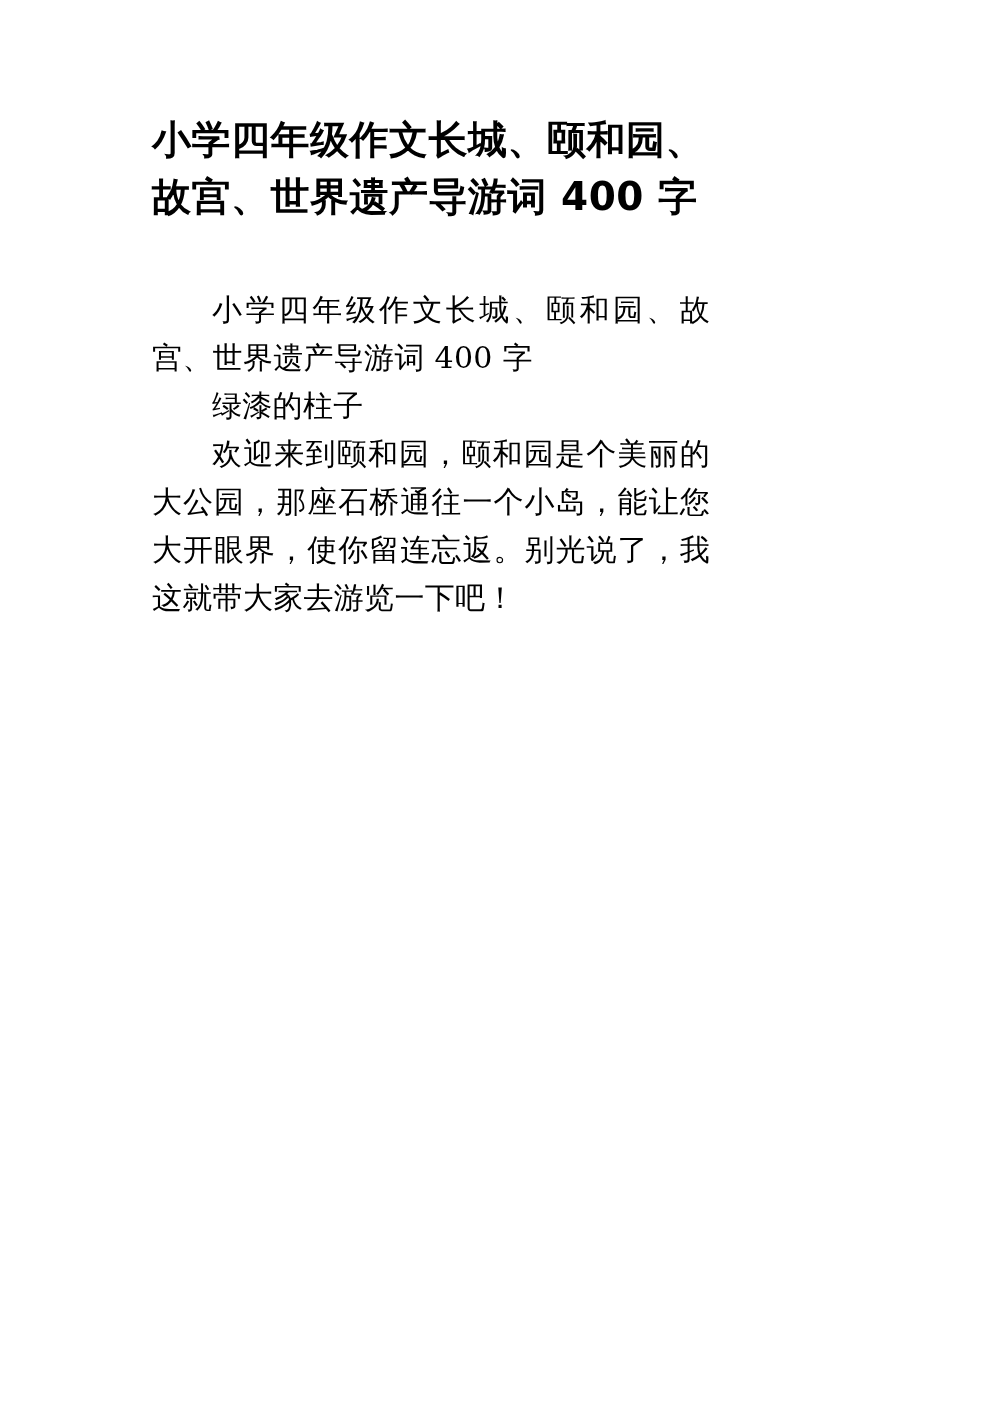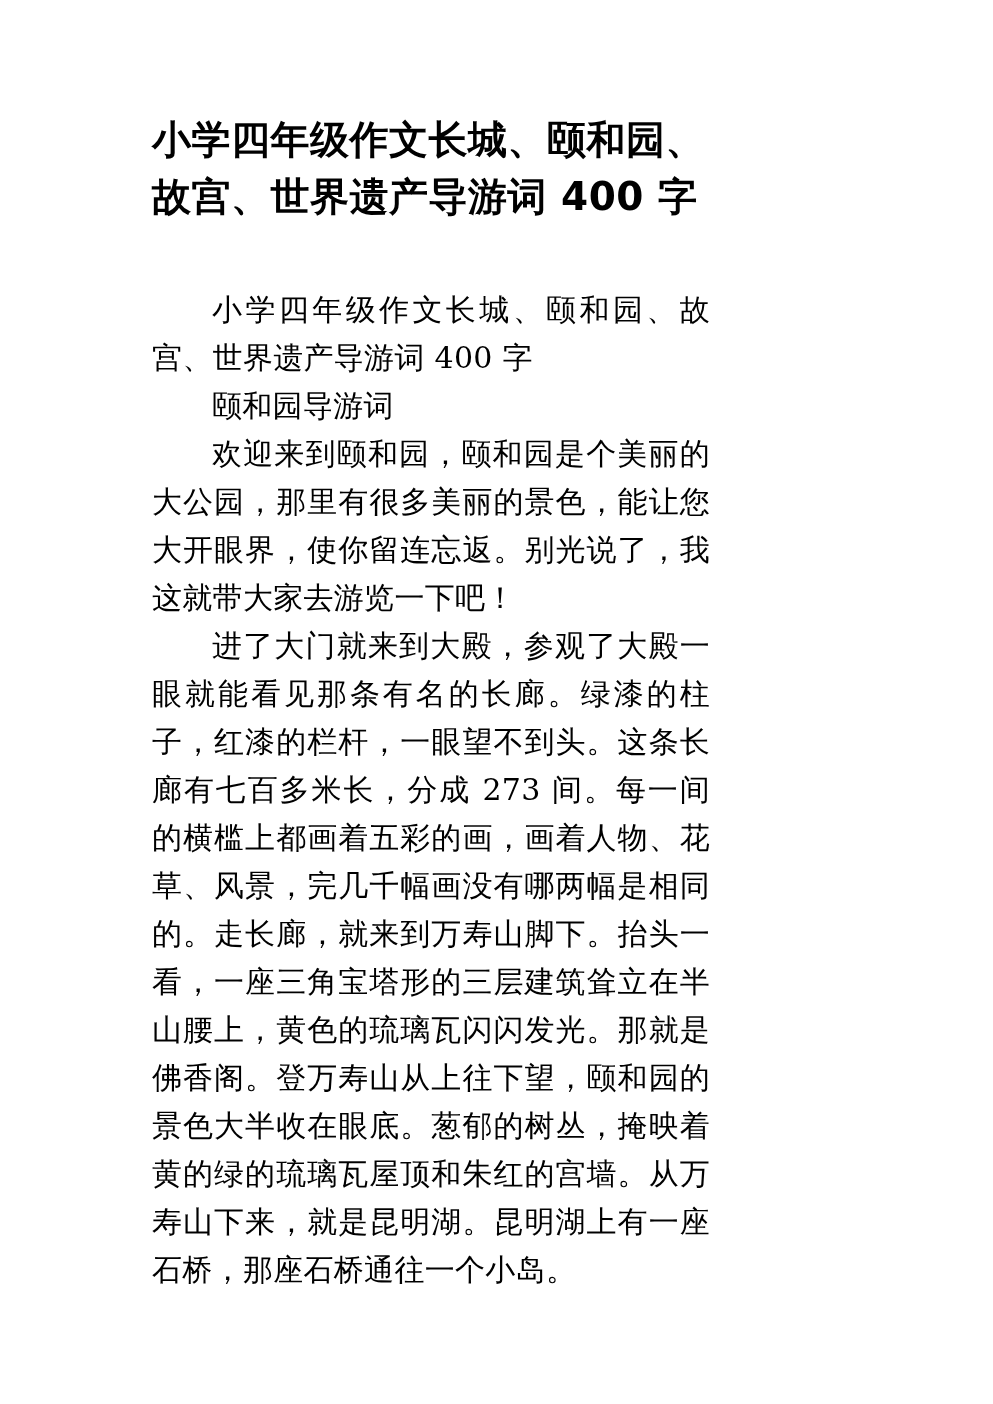--- a/index.html
+++ b/index.html
@@ -44,17 +44,16 @@
     word-break: break-all;
   }
 </style>
 </head>
 <body>
 
 <div class="page">
   <h1 class="doc-title">小学四年级作文长城、颐和园、故宫、世界遗产导游词 400 字</h1>
   <div class="body-block">
     <p class="para">小学四年级作文长城、颐和园、故宫、世界遗产导游词 400 字</p>
-    <p class="para">颐和园导游词</p>
-    <p class="para">欢迎来到颐和园，颐和园是个美丽的大公园，那里有很多美丽的景色，能让您大开眼界，使你留连忘返。别光说了，我这就带大家去游览一下吧！</p>
-    <p class="para">进了大门就来到大殿，参观了大殿一眼就能看见那条有名的长廊。绿漆的柱子，红漆的栏杆，一眼望不到头。这条长廊有七百多米长，分成 273 间。每一间的横槛上都画着五彩的画，画着人物、花草、风景，完几千幅画没有哪两幅是相同的。走长廊，就来到万寿山脚下。抬头一看，一座三角宝塔形的三层建筑耸立在半山腰上，黄色的琉璃瓦闪闪发光。那就是佛香阁。登万寿山从上往下望，颐和园的景色大半收在眼底。葱郁的树丛，掩映着黄的绿的琉璃瓦屋顶和朱红的宫墙。从万寿山下来，就是昆明湖。昆明湖上有一座石桥，那座石桥通往一个小岛。</p>
+    <p class="para">绿漆的柱子</p>
+    <p class="para">欢迎来到颐和园，颐和园是个美丽的大公园，那座石桥通往一个小岛，能让您大开眼界，使你留连忘返。别光说了，我这就带大家去游览一下吧！</p>
   </div>
 </div>
 
 </body></html>

